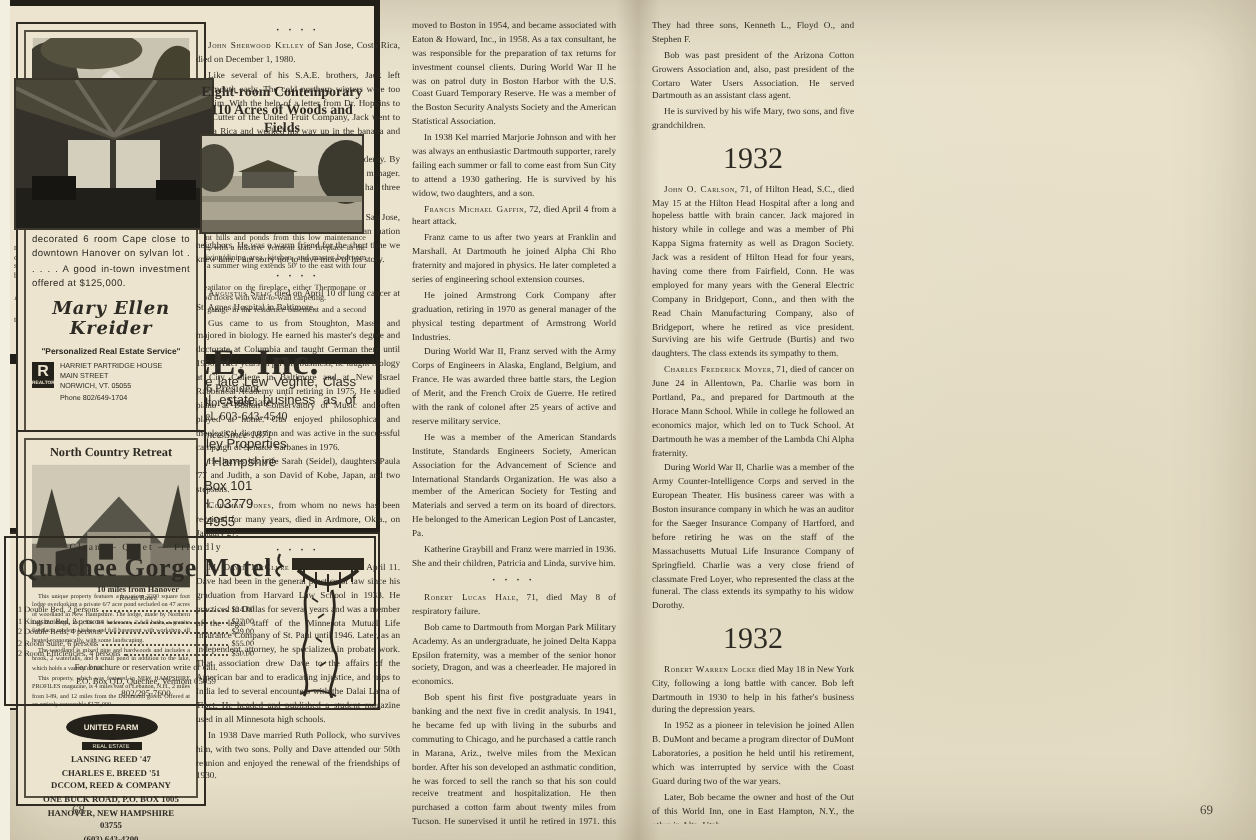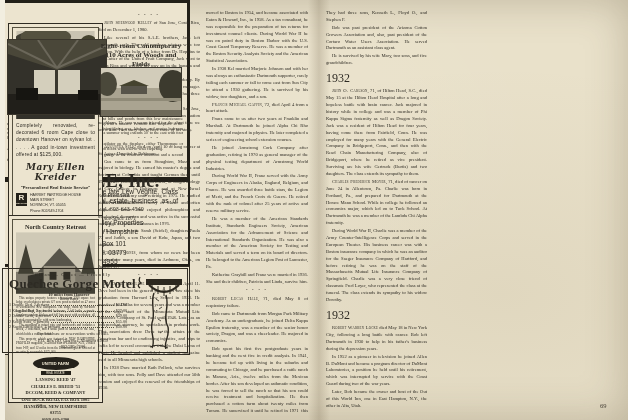--- a/index.html
+++ b/index.html
@@ -17,30 +17,30 @@
   .gutter{position:absolute;left:308px;top:0;width:22px;height:100%;
     background:linear-gradient(90deg, rgba(0,0,0,0), rgba(90,75,50,.20) 50%, rgba(0,0,0,0));}
 
   
   .col{position:absolute;top:10px;width:102px;height:402px;overflow:hidden;
        font-size:4.6px;line-height:1.5;text-align:justify;}
   .colA{left:98px;} .colB{left:206px;} .colC{left:326px;width:101px;}
   .obit-para{margin:0 0 1px;text-indent:6px;}
   .obit-para.noindent{text-indent:0;}
   .lead{font-variant:small-caps;letter-spacing:.3px;}
-  .year-heading{font-size:12px;line-height:1.1;margin:5px 0 3px;text-indent:0;}
+  .year-heading{font-size:15px;line-height:1.1;text-align:center;margin:5px 0 3px;text-indent:0;}
   .stars{text-align:center;font-size:3.5px;letter-spacing:2px;margin:2.5px 0;color:#3a362c;}
 
   .page-num{position:absolute;font-size:6.5px;color:#4a453a;}
   .page-num.left{left:36px;top:402px;}
   .page-num.right{left:600px;top:402px;}
 
   
   .ad-box{position:absolute;background:#ece4cf;border:1px solid #2f2b22;}
-  .kreider{left:8px;top:23px;width:87px;height:202px;padding:3px;}
+  .kreider{left:8px;top:11px;width:87px;height:202px;padding:3px;}
   .kreider-inner{border:1px solid #55503f;height:100%;padding:3px;box-sizing:border-box;}
   .photo{display:block;width:100%;}
   .kreider-body{font-family:"Liberation Sans", sans-serif;font-size:4.8px;line-height:1.5;
     text-align:justify;letter-spacing:.2px;margin-top:3px;}
   .kreider-sig{font-family:"DejaVu Serif", serif;font-style:italic;font-weight:bold;
     font-size:9px;text-align:center;margin-top:4px;letter-spacing:.4px;}
   .kreider-tag{font-family:"Liberation Sans", sans-serif;font-weight:bold;font-size:4.2px;
     text-align:center;margin-top:3px;}
   .kreider-addr{display:flex;gap:3px;margin-top:3px;align-items:flex-start;}
   .realtor-logo{width:11px;height:13px;background:#24211a;color:#ece4cf;flex:0 0 auto;

